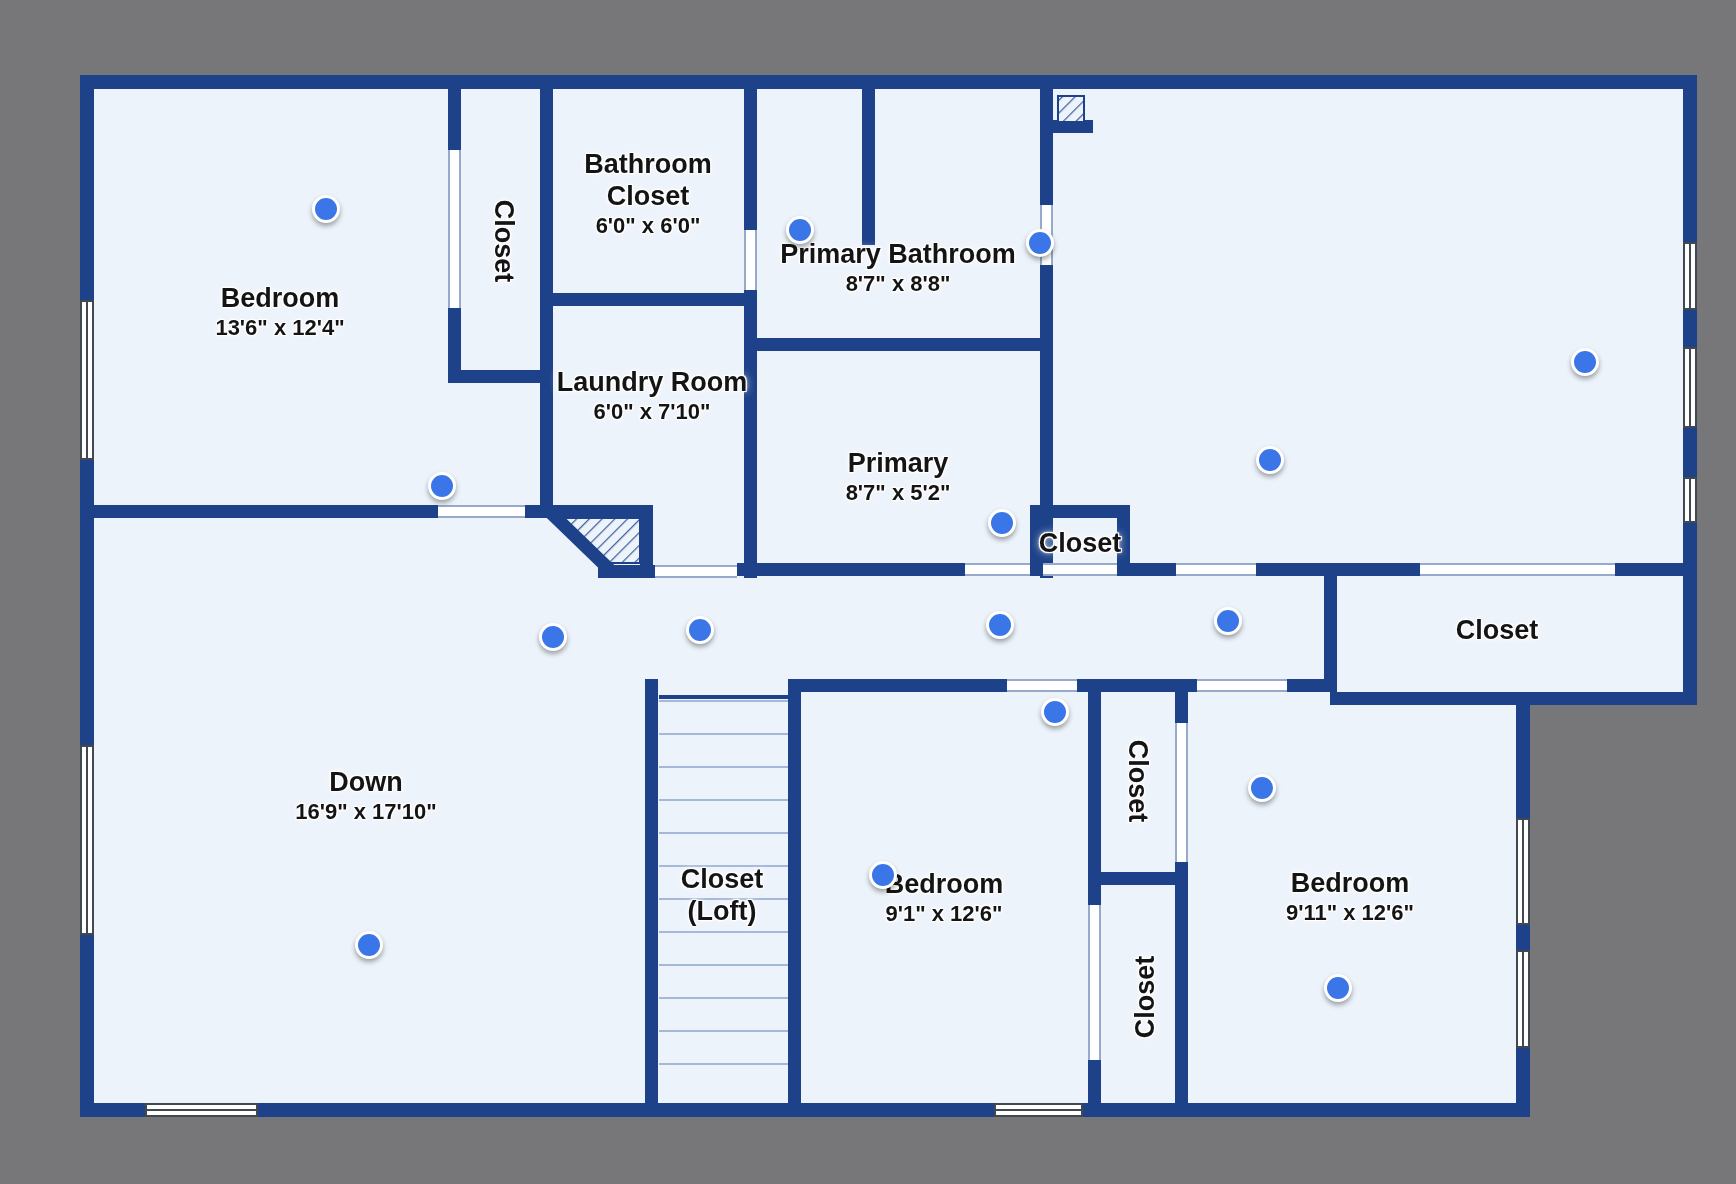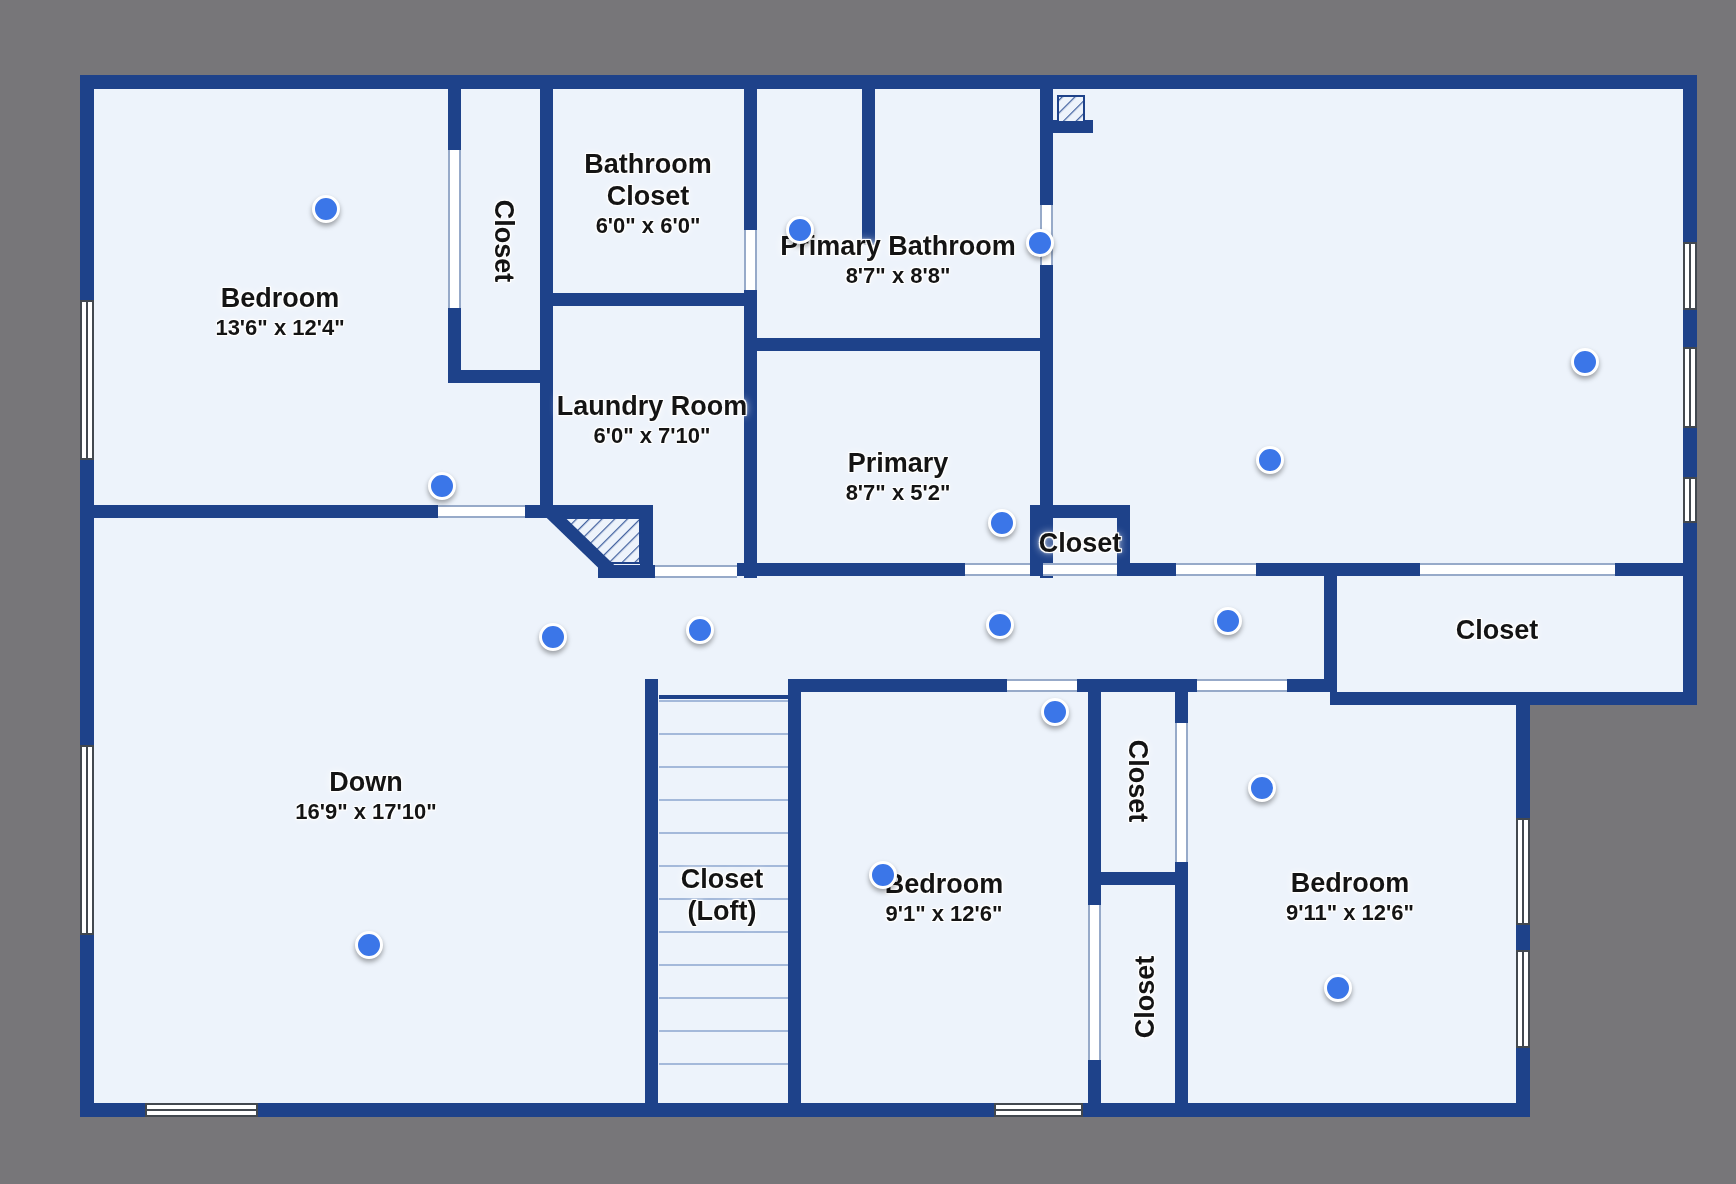--- a/index.html
+++ b/index.html
@@ -159,25 +159,25 @@
       <div class="room-dims">13'6" x 12'4"</div>
     </div>
     <div class="room-label rot90" style="left: 503px; top: 241px; z-index: 20;">
       <div class="room-name">Closet</div>
     </div>
     <div class="room-label" style="left: 648px; top: 194px; z-index: 20;">
       <div class="room-name">Bathroom</div>
       <div class="room-name">Closet</div>
       <div class="room-dims">6'0" x 6'0"</div>
     </div>
-    <div class="room-label" style="left: 898px; top: 260px; z-index: 20;">
+    <div class="room-label" style="left: 898px; top: 268px; z-index: 20;">
       <div class="room-name">Primary Bathroom</div>
       <div class="room-dims">8'7" x 8'8"</div>
     </div>
-    <div class="room-label" style="left: 652px; top: 420px; z-index: 20;">
+    <div class="room-label" style="left: 652px; top: 396px; z-index: 20;">
       <div class="room-name">Laundry Room</div>
       <div class="room-dims">6'0" x 7'10"</div>
     </div>
     <div class="room-label" style="left: 898px; top: 477px; z-index: 20;">
       <div class="room-name">Primary</div>
       <div class="room-dims">8'7" x 5'2"</div>
     </div>
     <div class="room-label" style="left: 1080px; top: 544px; z-index: 20;">
       <div class="room-name">Closet</div>
     </div>

